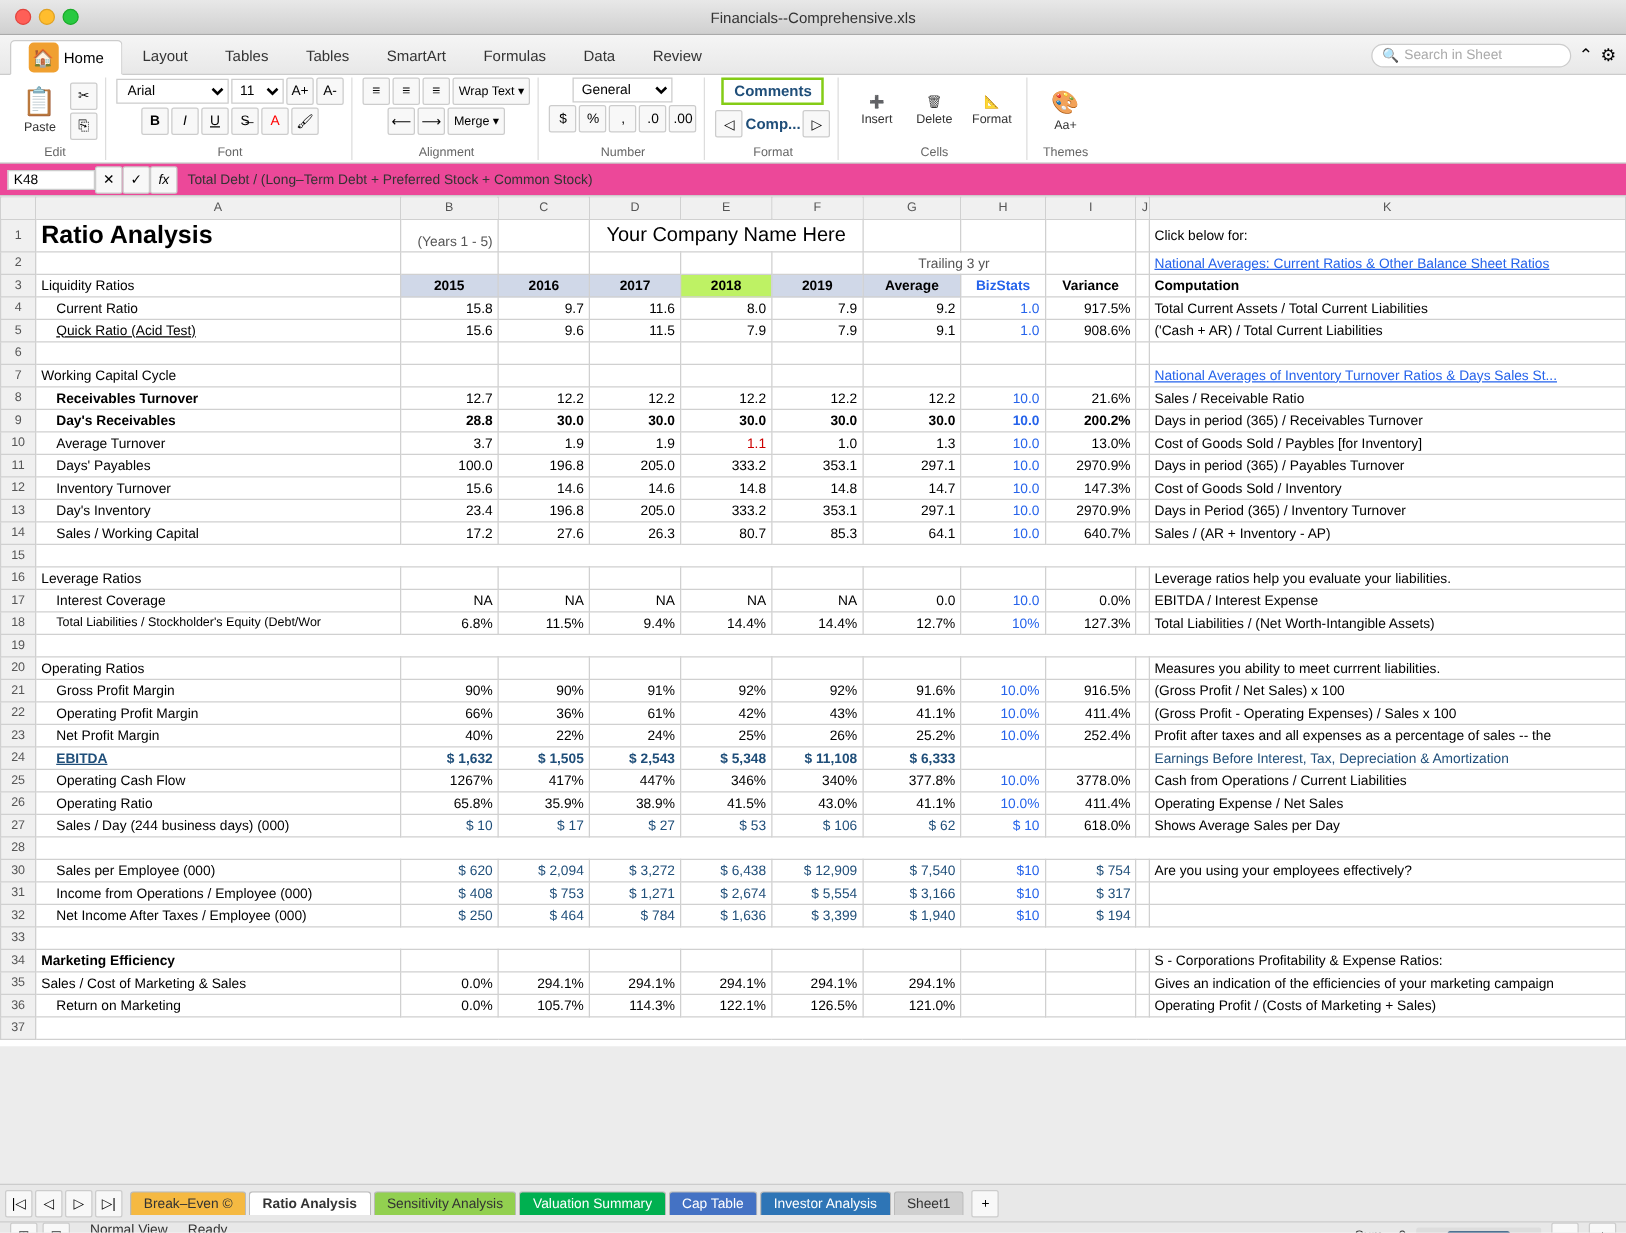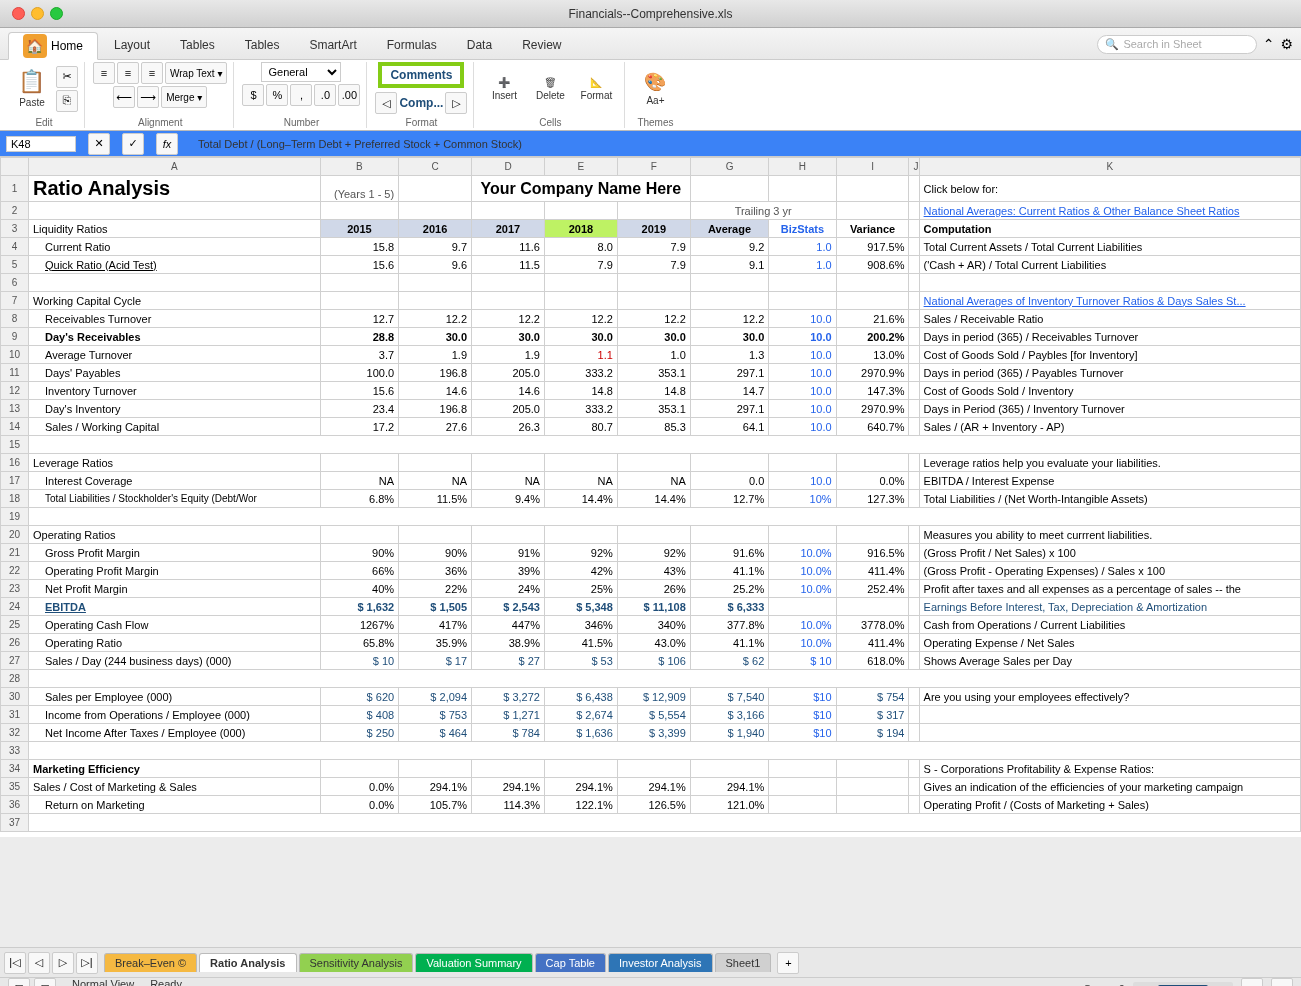--- a/index.html
+++ b/index.html
@@ -55,26 +55,26 @@
     }
 
     .ribbon-home-icon {
       width: 24px; height: 24px; background: #f0a030; border-radius: 4px;
       display: flex; align-items: center; justify-content: center;
       margin-right: 4px; font-size: 14px;
     }
 
     
     .formula-bar {
-      background: #3b82f6;
+      background: #ec4899;
       border-bottom: 1px solid #ccc;
       padding: 2px 6px;
       display: flex;
       align-items: center;
-      gap: 12px;
+      gap: 0;
       height: 26px;
     }
     .cell-ref {
       width: 70px;
       border: 1px solid #ccc;
       padding: 1px 4px;
       font-size: 11px;
       background: white;
     }
     .formula-text {
@@ -253,21 +253,21 @@
     }
     .small-btn {
       width: 22px; height: 22px;
       border: 1px solid #ccc;
       border-radius: 2px;
       background: #f8f8f8;
       display: flex; align-items: center; justify-content: center;
       cursor: pointer; font-size: 11px;
     }
     .comments-box {
-      border: 4px solid #84cc16;
+      border: 2px solid #84cc16;
       padding: 2px 8px;
       font-size: 12px;
       font-weight: bold;
       color: #1f4e79;
       background: white;
     }
     .ribbon-right {
       position: absolute;
       right: 8px;
       top: 0;
@@ -330,20 +330,43 @@
           <span>Paste</span>
         </div>
         <div style="display:flex;flex-direction:column;gap:2px;">
           <div class="small-btn">✂</div>
           <div class="small-btn">⎘</div>
         </div>
       </div>
       <span class="tb-group-label">Edit</span>
     </div>
 
+    <div class="tb-group">
+      <div class="tb-group-content" style="flex-direction:column;gap:2px;">
+        <div style="display:flex;gap:2px;align-items:center;">
+          <select class="font-selector">
+            <option>Arial</option>
+          </select>
+          <select class="size-selector">
+            <option>11</option>
+          </select>
+          <div class="small-btn">A+</div>
+          <div class="small-btn">A-</div>
+        </div>
+        <div style="display:flex;gap:2px;">
+          <div class="small-btn" style="font-weight:bold;">B</div>
+          <div class="small-btn" style="font-style:italic;">I</div>
+          <div class="small-btn" style="text-decoration:underline;">U</div>
+          <div class="small-btn">S̶</div>
+          <div class="small-btn" style="color:red;">A</div>
+          <div class="small-btn">🖌</div>
+        </div>
+      </div>
+      <span class="tb-group-label">Font</span>
+    </div>
 
     <div class="tb-group">
       <div class="tb-group-content" style="flex-direction:column;gap:2px;">
         <div style="display:flex;gap:2px;">
           <div class="small-btn">≡</div>
           <div class="small-btn">≡</div>
           <div class="small-btn">≡</div>
           <div class="small-btn" style="width:auto;padding:0 4px;font-size:10px;">Wrap Text ▾</div>
         </div>
         <div style="display:flex;gap:2px;">
@@ -440,21 +463,21 @@
           <th class="col-header col-k">K</th>
         </tr>
       </thead>
       <tbody>
 
         <tr>
           <td class="row-header">1</td>
           <td class="col-a" style="font-size:20px;font-weight:bold;color:#000;">Ratio Analysis</td>
           <td class="col-b" style="font-size:11px;color:#555;vertical-align:bottom;">(Years 1 - 5)</td>
           <td class="col-c"></td>
-          <td colspan="3" class="col-d" style="text-align:center;font-size:16px;font-weight:bold;">Your Company Name Here</td>
+          <td colspan="3" class="col-d" style="text-align:center;font-size:16px;font-weight:normal;">Your Company Name Here</td>
           <td class="col-g"></td>
           <td class="col-h"></td>
           <td class="col-i"></td>
           <td class="col-j"></td>
           <td class="col-k">Click below for:</td>
         </tr>
 
         <tr>
           <td class="row-header">2</td>
           <td class="col-a"></td>
@@ -539,21 +562,21 @@
           <td class="col-f"></td>
           <td class="col-g"></td>
           <td class="col-h"></td>
           <td class="col-i"></td>
           <td class="col-j"></td>
           <td class="col-k link-text">National Averages of Inventory Turnover Ratios &amp; Days Sales St...</td>
         </tr>
 
         <tr>
           <td class="row-header">8</td>
-          <td class="col-a" style="padding-left:16px;">Receivables Turnover</td>
+          <td class="col-a" style="padding-left:16px;font-weight:bold;">Receivables Turnover</td>
           <td class="col-b cell-right">12.7</td>
           <td class="col-c cell-right">12.2</td>
           <td class="col-d cell-right">12.2</td>
           <td class="col-e cell-right">12.2</td>
           <td class="col-f cell-right">12.2</td>
           <td class="col-g cell-right">12.2</td>
           <td class="col-h cell-right blue-text">10.0</td>
           <td class="col-i cell-right">21.6%</td>
           <td class="col-j"></td>
           <td class="col-k">Sales / Receivable Ratio</td>
@@ -732,21 +755,21 @@
           <td class="col-i cell-right">916.5%</td>
           <td class="col-j"></td>
           <td class="col-k">(Gross Profit / Net  Sales) x 100</td>
         </tr>
 
         <tr>
           <td class="row-header">22</td>
           <td class="col-a" style="padding-left:16px;">Operating Profit Margin</td>
           <td class="col-b cell-right">66%</td>
           <td class="col-c cell-right">36%</td>
-          <td class="col-d cell-right">39%</td>
+          <td class="col-d cell-right">61%</td>
           <td class="col-e cell-right">42%</td>
           <td class="col-f cell-right">43%</td>
           <td class="col-g cell-right">41.1%</td>
           <td class="col-h cell-right blue-text">10.0%</td>
           <td class="col-i cell-right">411.4%</td>
           <td class="col-j"></td>
           <td class="col-k">(Gross Profit - Operating Expenses) / Sales x 100</td>
         </tr>
 
         <tr>

